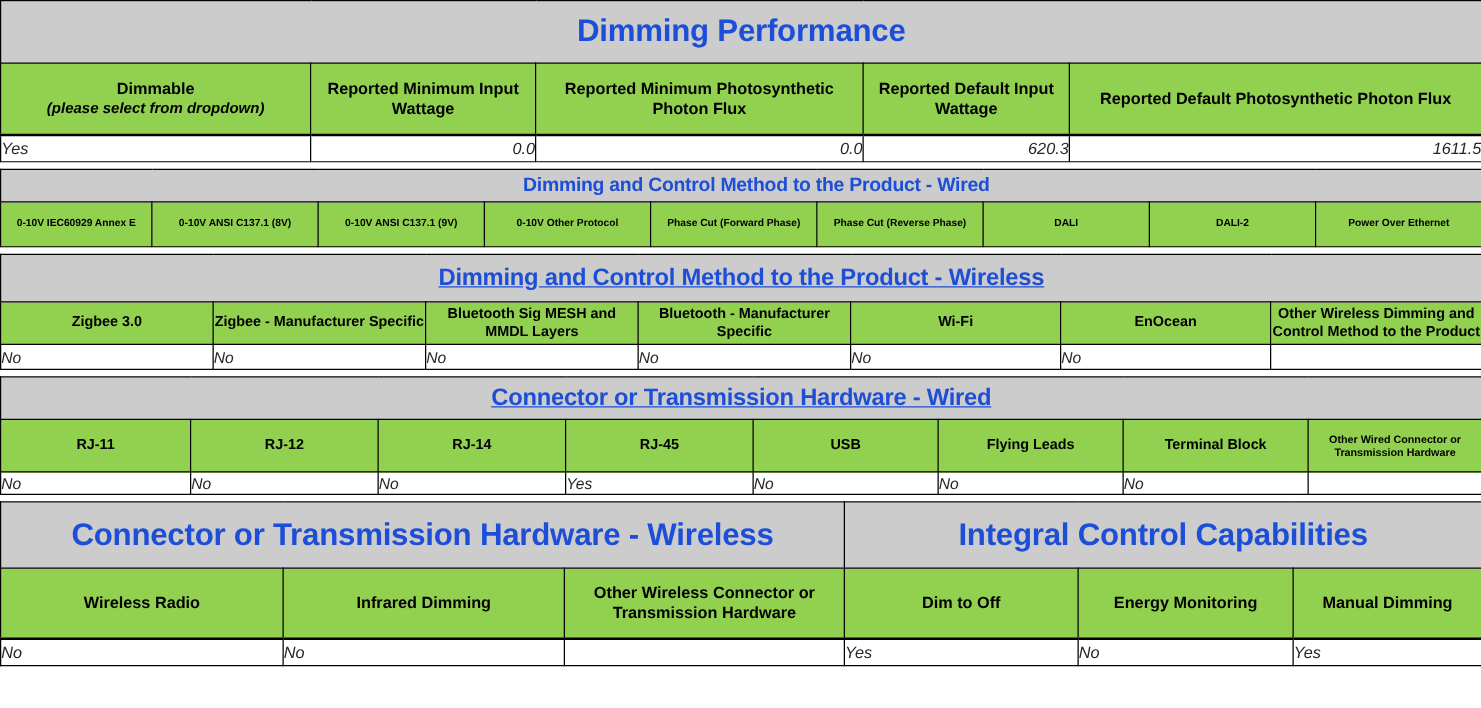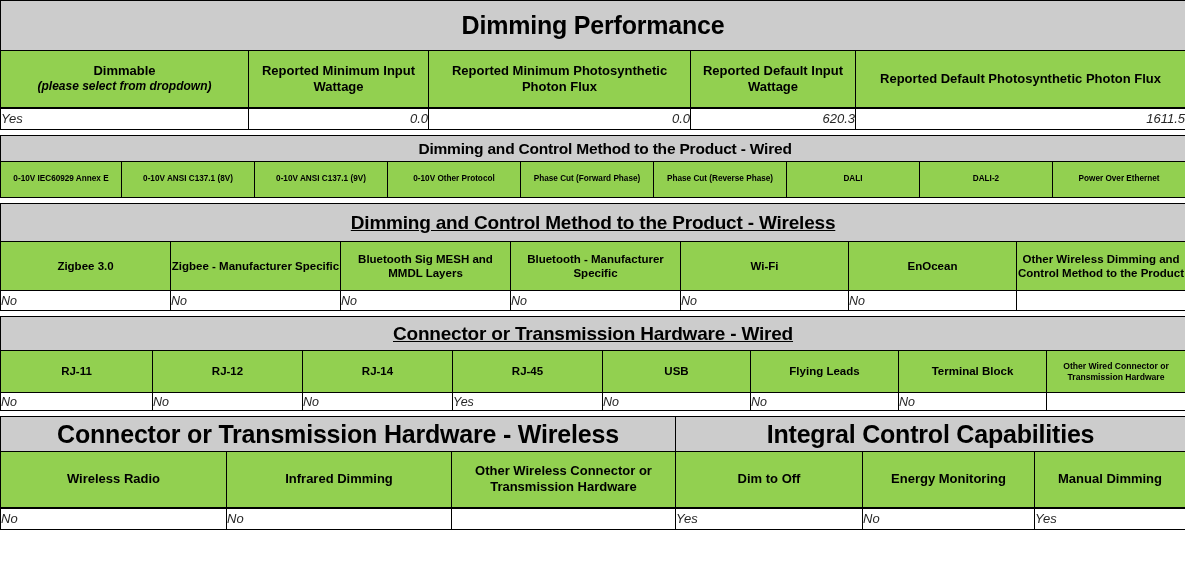--- a/index.html
+++ b/index.html
@@ -35,21 +35,21 @@
   .band {
     background: #cccccc;
     border-top: 2px solid #000000;
     border-bottom: 2px solid #000000;
     border-left: 1px solid #000000;
     border-right: 1px solid #000000;
   }
   .band-title {
     text-align: center;
     font-weight: bold;
-    color: #000000;
+    color: #1d4ed8;
     letter-spacing: -0.2px;
   }
   .band-xl .band-title { font-size: 25px; }
   .band-lg .band-title { font-size: 19px; text-decoration: underline; }
   .band-md .band-title { font-size: 15.5px; padding-left: 24px; }
 
   
   .hdr {
     background: #92d050;
     text-align: center;
@@ -190,21 +190,21 @@
         <col style="width:168px">
       <col style="width:169px">
     </colgroup>
     <tbody>
         <tr>
       <td class="band band-lg" colspan="7" style="height:38px">
         <div class="band-title">Dimming and Control Method to the Product - Wireless</div>
       </td>
     </tr>
     <tr>
-      <td class="hdr hdr-11" style="height:49px"><span>Zigbee 3.0</span></td>
+      <td class="hdr hdr-11" style="height:34px"><span>Zigbee 3.0</span></td>
       <td class="hdr hdr-11"><span>Zigbee - Manufacturer Specific</span></td>
       <td class="hdr hdr-11"><span>Bluetooth Sig MESH and MMDL Layers</span></td>
       <td class="hdr hdr-11"><span>Bluetooth - Manufacturer Specific</span></td>
       <td class="hdr hdr-11"><span>Wi-Fi</span></td>
       <td class="hdr hdr-11"><span>EnOcean</span></td>
       <td class="hdr hdr-11"><span>Other Wireless Dimming and Control Method to the Product</span></td>
     </tr>
     <tr>
       <td class="val val-left val-sm" style="height:20px"><span>No</span></td>
       <td class="val val-left val-sm"><span>No</span></td>
@@ -265,21 +265,21 @@
     <colgroup>
       <col style="width:226px">
         <col style="width:225px">
         <col style="width:224px">
       <col style="width:187px">
         <col style="width:172px">
         <col style="width:151px">
     </colgroup>
     <tbody>
         <tr>
-      <td class="band band-xl" colspan="3" style="height:35px">
+      <td class="band band-xl" colspan="3" style="height:53px">
         <div class="band-title">Connector or Transmission Hardware - Wireless</div>
       </td>
       <td class="band band-xl" colspan="3">
         <div class="band-title">Integral Control Capabilities</div>
       </td>
     </tr>
     <tr>
       <td class="hdr hdr-13" style="height:56px"><span>Wireless Radio</span></td>
       <td class="hdr hdr-13"><span>Infrared Dimming</span></td>
       <td class="hdr hdr-13"><span>Other Wireless Connector or Transmission Hardware</span></td>

